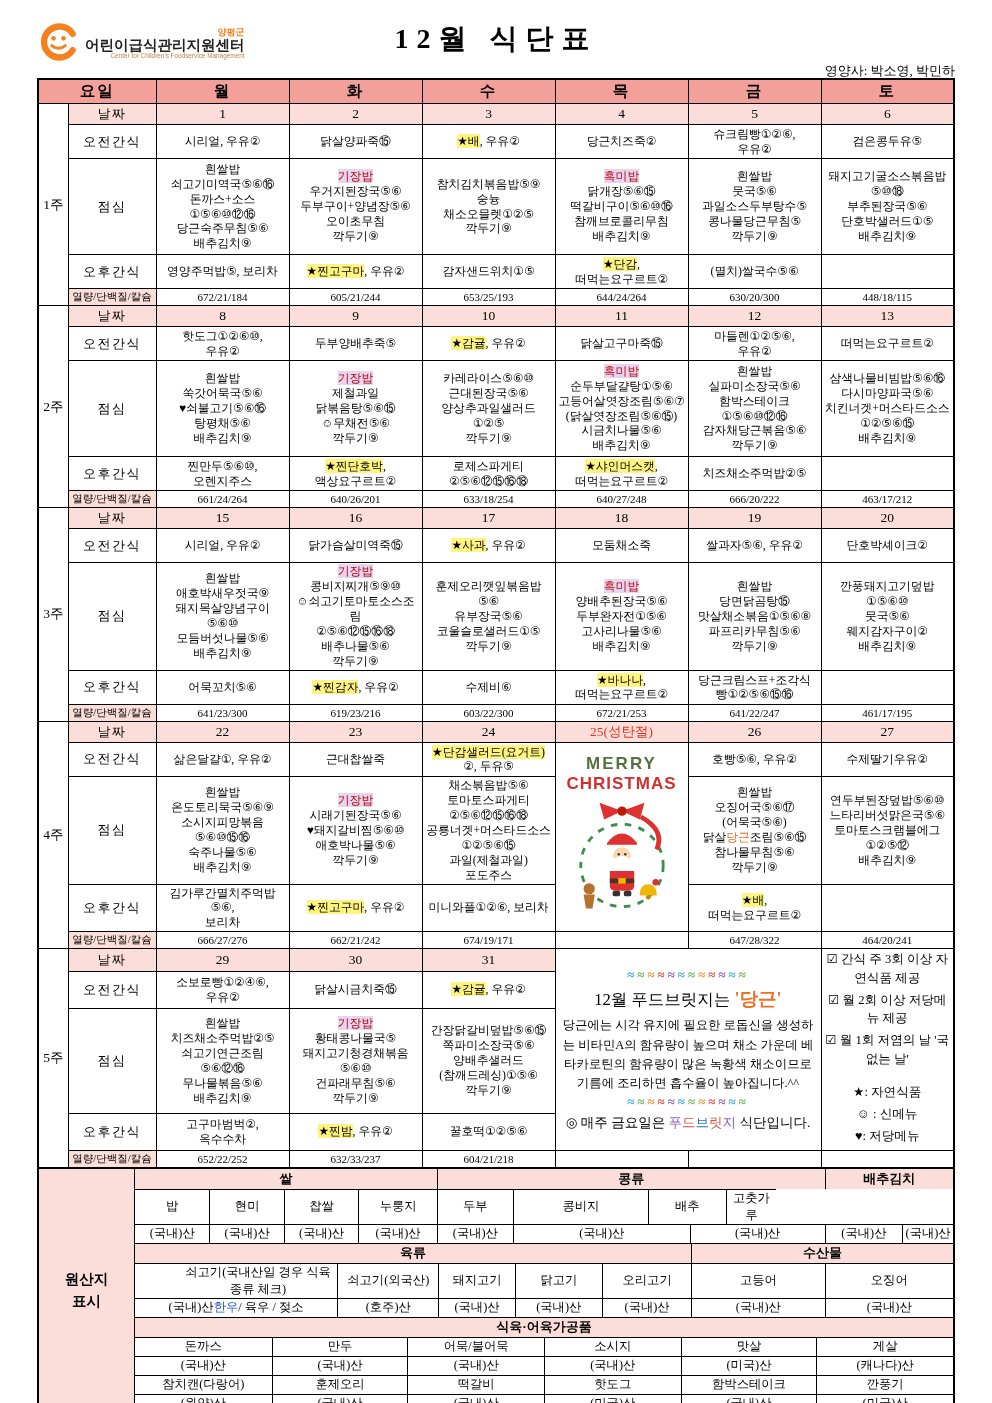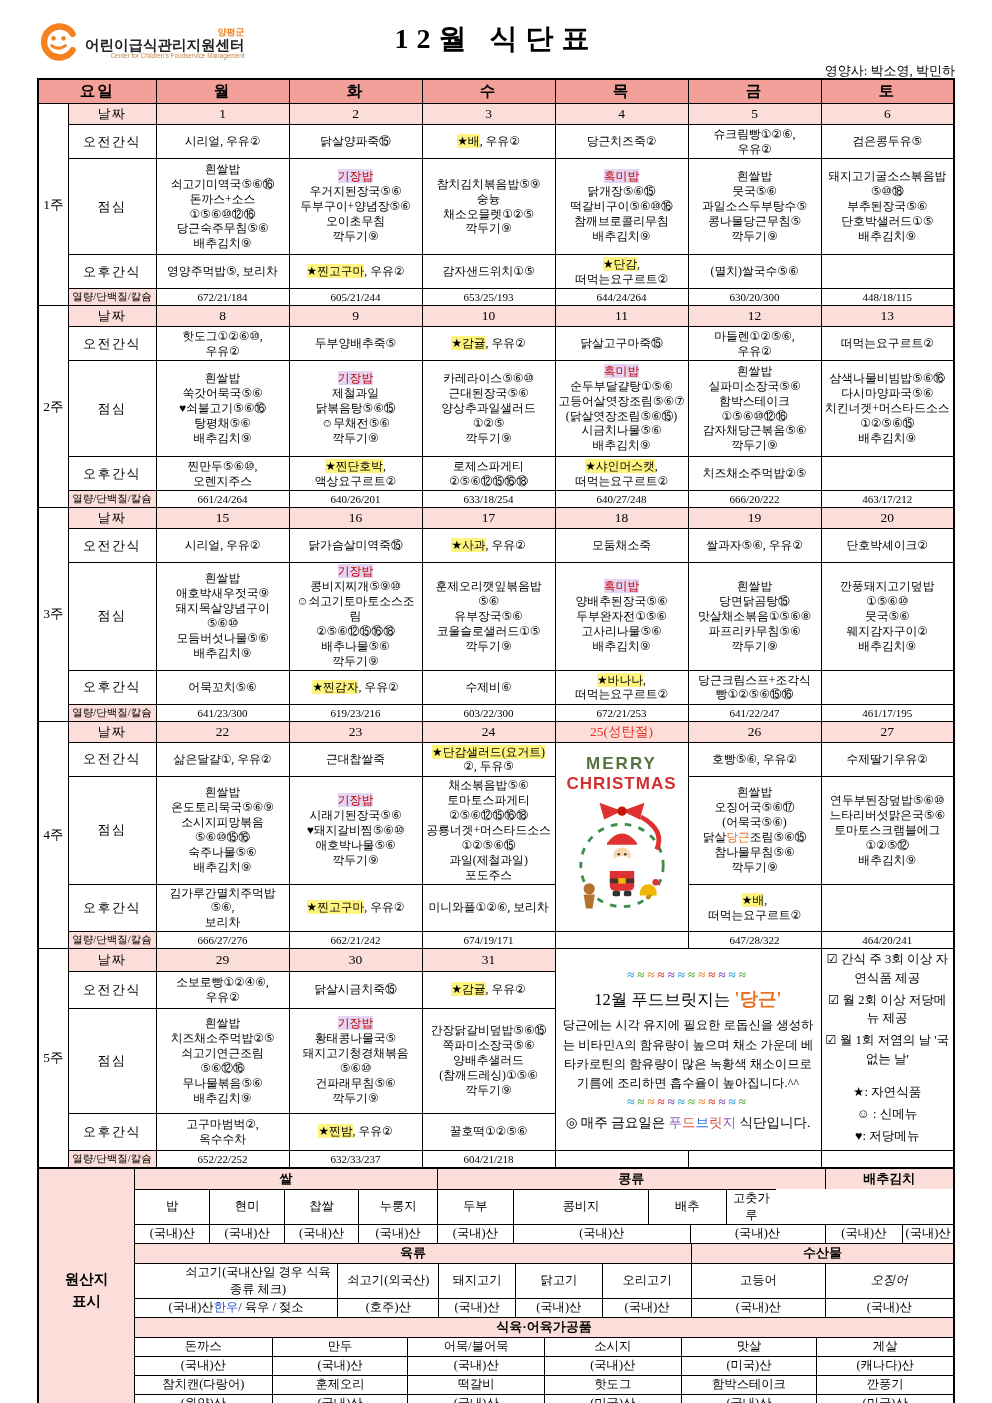--- a/index.html
+++ b/index.html
@@ -709,21 +709,21 @@
           <div class="ocell group" style="width: 68%;">육류</div>
           <div class="ocell group" style="width: 32%;">수산물</div>
         </div>
         <div class="orow">
           <div class="ocell item" style="width: 24.7%; padding-left: 45px;">쇠고기(국내산일 경우 식육 종류 체크)</div>
           <div class="ocell item" style="width: 12.4%;">쇠고기(외국산)</div>
           <div class="ocell item" style="width: 9.3%;">돼지고기</div>
           <div class="ocell item" style="width: 10.7%;">닭고기</div>
           <div class="ocell item" style="width: 10.9%;">오리고기</div>
           <div class="ocell item" style="width: 16.3%;">고등어</div>
-          <div class="ocell item" style="width: 15.7%; font-style: italic;">오징어</div>
+          <div class="ocell item" style="width: 15.7%;">오징어</div>
         </div>
         <div class="orow">
           <div class="ocell origin" style="width: 24.7%;">(국내)산 <span class="c-b">한우</span> / 육우 / 젖소</div>
           <div class="ocell origin" style="width: 12.4%;">(호주)산</div>
           <div class="ocell origin" style="width: 9.3%;">(국내)산</div>
           <div class="ocell origin" style="width: 10.7%;">(국내)산</div>
           <div class="ocell origin" style="width: 10.9%;">(국내)산</div>
           <div class="ocell origin" style="width: 16.3%;">(국내)산</div>
           <div class="ocell origin" style="width: 15.7%;">(국내)산</div>
         </div>

